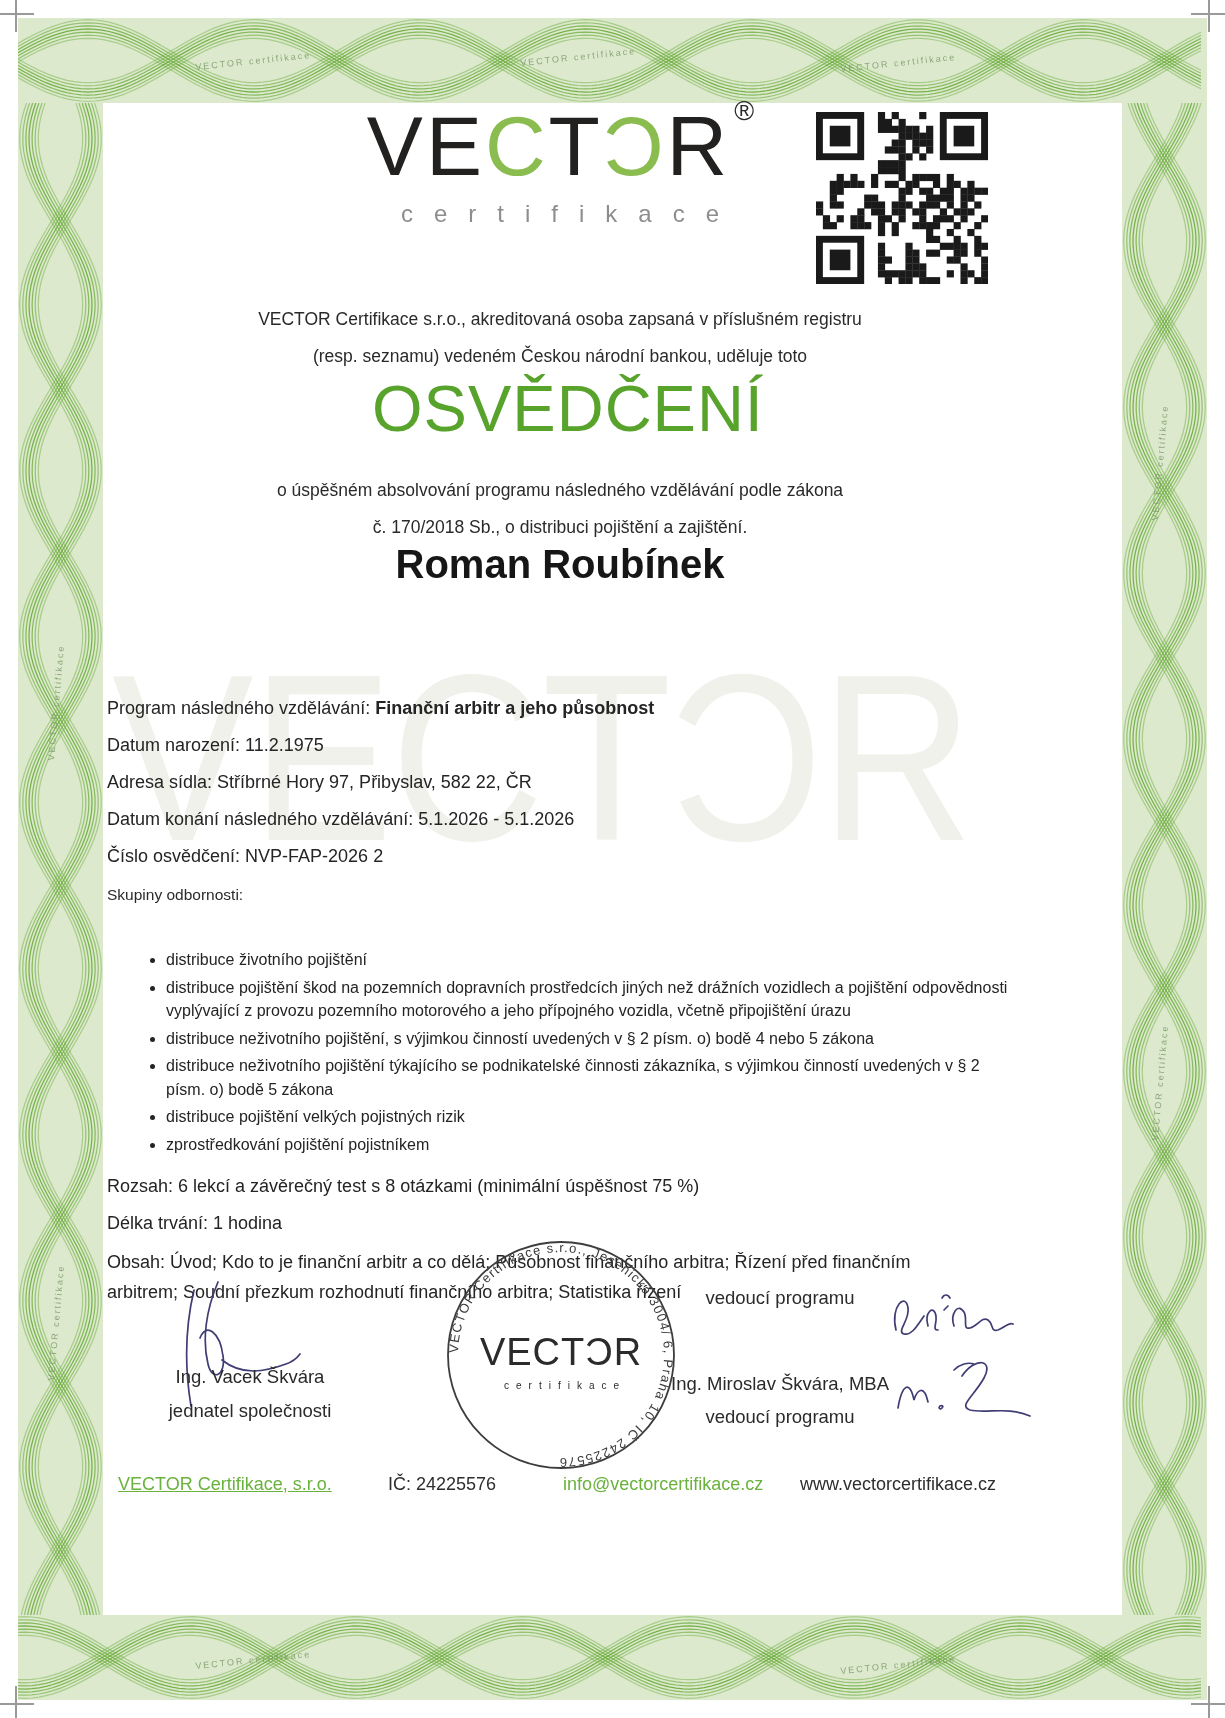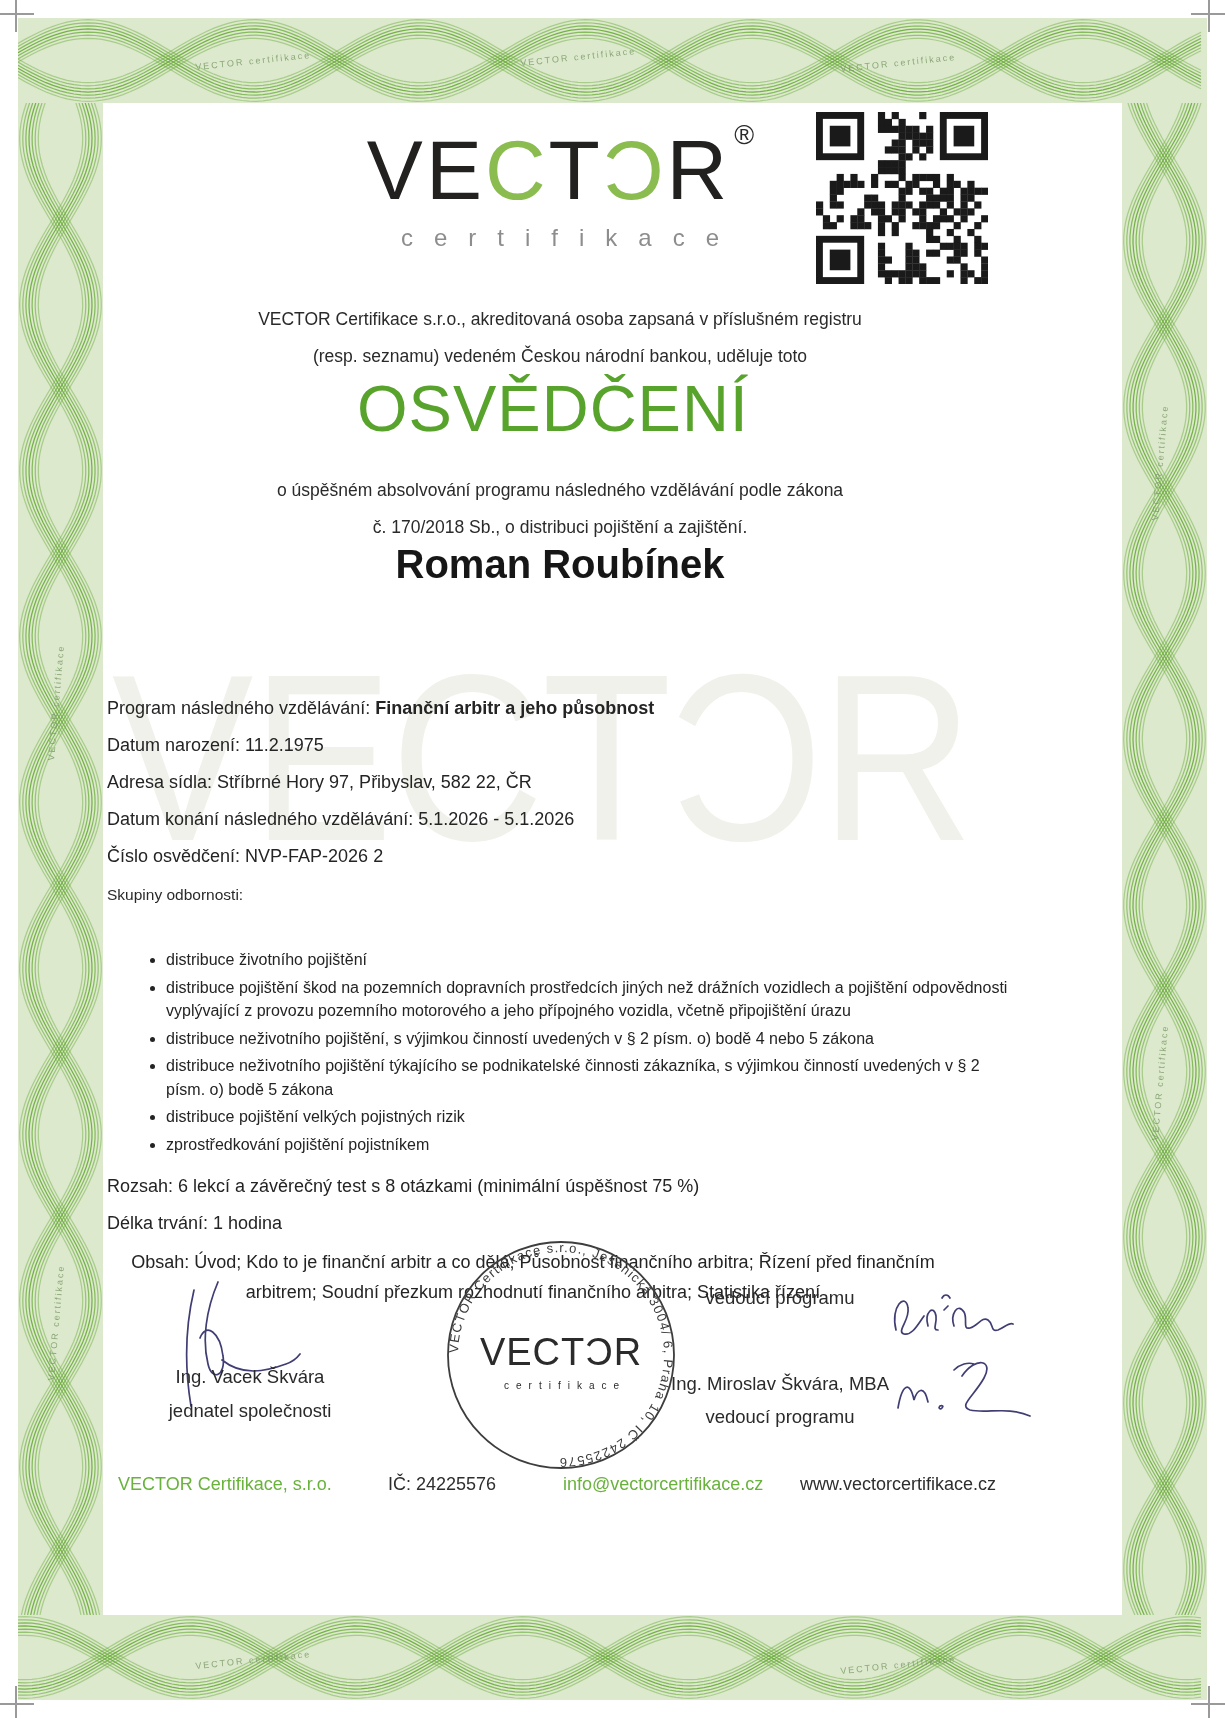--- a/index.html
+++ b/index.html
@@ -25,52 +25,52 @@
   .border-label{position:absolute;z-index:3;font-size:9px;letter-spacing:2px;color:#7d9b6a;opacity:.85;white-space:nowrap;}
 
   
   .watermark{position:absolute;left:112px;top:640px;z-index:1;font-size:212px;font-weight:500;
              color:#eff1ea;letter-spacing:-2px;line-height:1;transform:scaleY(1.12);transform-origin:top left;
              user-select:none;}
 
   
   .content{position:absolute;left:0;top:0;width:1225px;height:1718px;z-index:3;}
 
-  .logo-block{position:absolute;left:107px;top:104px;width:906px;text-align:center;margin-top:24px;}
+  .logo-block{position:absolute;left:107px;top:104px;width:906px;text-align:center;}
   .logo-word{font-size:84px;line-height:1;letter-spacing:3px;color:#222120;font-weight:400;white-space:nowrap;}
   .logo-word .g{color:#8abc4f;}
   .logo-reg{display:inline-block;font-size:27px;color:#2a2a2a;vertical-align:top;position:relative;top:-6px;left:4px;}
   .logo-sub{margin-top:12px;font-size:24px;letter-spacing:21px;padding-left:21px;color:#8d8d8d;}
 
   .qr{position:absolute;left:816px;top:112px;width:172px;height:172px;background:#fff;}
   .qr svg{display:block;width:100%;height:100%;}
 
   .issuer{position:absolute;left:107px;top:301px;width:906px;text-align:center;
           font-size:17.5px;line-height:37px;color:#2a2a2a;}
 
-  .cert-title{position:absolute;left:100px;top:376px;width:906px;text-align:center;
+  .cert-title{position:absolute;left:115px;top:376px;width:906px;text-align:center;
               font-size:65px;font-weight:400;letter-spacing:1px;color:#58a32c;line-height:1;}
 
   .cert-sub{position:absolute;left:107px;top:472px;width:906px;text-align:center;
             font-size:17.5px;line-height:37px;color:#2a2a2a;}
 
   .recipient{position:absolute;left:107px;top:542px;width:906px;text-align:center;
              font-size:40px;font-weight:700;color:#161616;}
 
   .fields{position:absolute;left:107px;top:690px;width:906px;font-size:18px;color:#242424;}
   .field-row{height:37px;line-height:37px;white-space:nowrap;}
   .lbl{margin-right:5px;}
   .val-bold{font-weight:700;}
   .groups-label{margin-top:9px;font-size:15.5px;line-height:22px;color:#2a2a2a;}
 
   .bullets{position:absolute;left:148px;top:944px;width:866px;}
   .bullets ul{margin:4px;padding:0 0 0 14px;list-style:disc outside;}
   .bullets li{font-size:16px;line-height:23.5px;margin-bottom:4px;color:#242424;}
 
-  .summary-row{position:absolute;left:107px;font-size:18px;color:#242424;text-align:center;}
+  .summary-row{position:absolute;left:107px;font-size:18px;color:#242424;}
   .row-rozsah{top:1176px;}
   .row-delka{top:1213px;}
   .row-obsah{top:1247px;width:852px;line-height:30px;}
 
   
   .sig-svg{position:absolute;}
   .sig-svg path{fill:none;stroke:#3f3d73;stroke-width:1.7;stroke-linecap:round;}
   #sig-jakub{left:160px;top:1276px;width:155px;height:140px;}
   #sig-vacek{left:884px;top:1286px;width:132px;height:62px;}
   #sig-skvara{left:884px;top:1350px;width:152px;height:80px;}
@@ -80,21 +80,21 @@
   .blk-r1{left:640px;top:1281px;width:280px;line-height:33px;}
   .blk-r2{left:640px;top:1367px;width:280px;line-height:33px;}
 
   .stamp{position:absolute;left:443px;top:1237px;width:236px;height:236px;}
   .stamp svg{display:block;width:100%;height:100%;}
 
   
   .footer-item{position:absolute;top:1474px;font-size:18px;white-space:nowrap;}
   .f-green{color:#69b23c;}
   .f-dark{color:#2e2e2e;}
-  #foot-company{left:118px;}
+  #foot-company{left:118px;text-decoration:underline;}
   #foot-ic{left:388px;}
   #foot-email{left:563px;text-align:right;}
   #foot-web{left:800px;}
 </style>
 </head>
 <body>
 
 <div class="page">
 
   <div class="crop tl">

